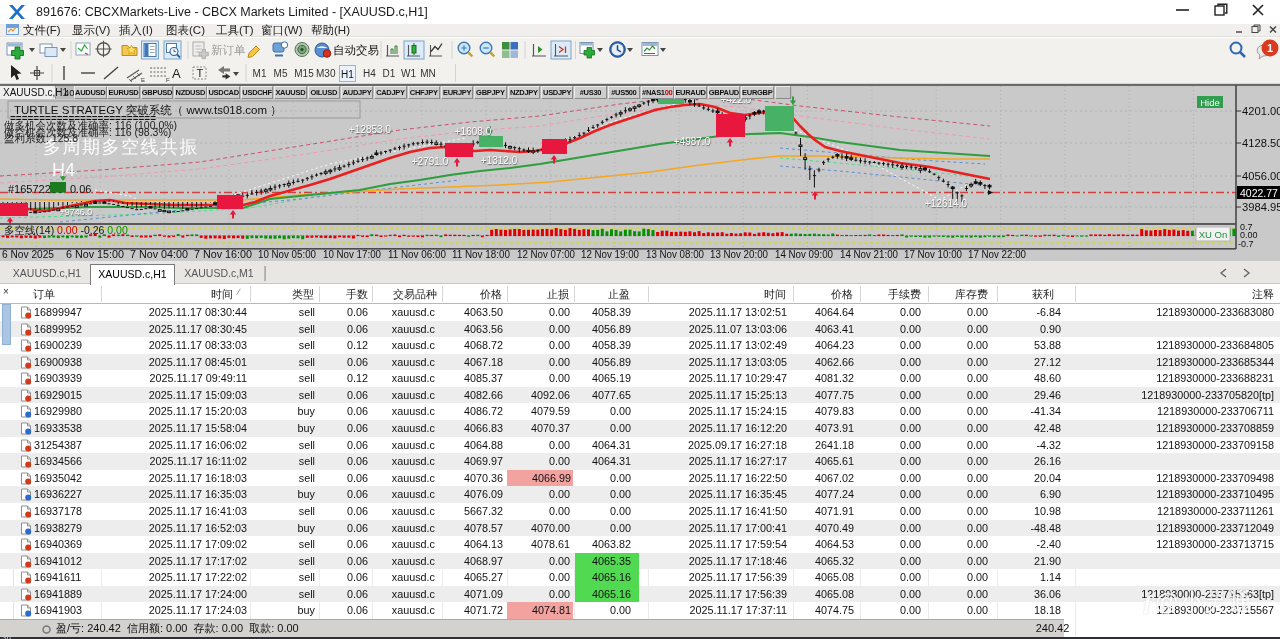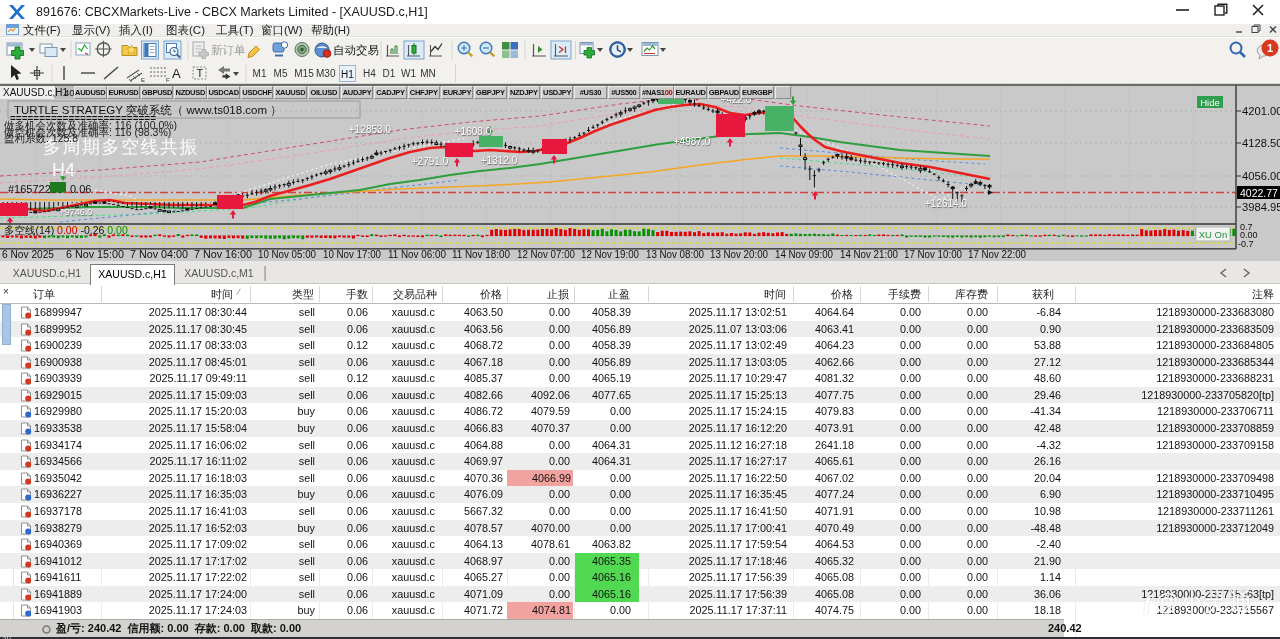--- a/index.html
+++ b/index.html
@@ -36,21 +36,21 @@
 .cH{left:565px;width:66px}
 .cI{left:650px;width:137px}
 .cJ{left:792px;width:62px}
 .cK{left:860px;width:61px}
 .cL{left:928px;width:60px}
 .cM{left:996px;width:65px}
 .cN{left:1074px;width:200px}
 .hR{background:#f2a3a0;left:507px;width:66px;padding-right:2px}
 .hG{background:#52d952;left:575px;width:64px;padding-right:8px}
 .vline{position:absolute;top:284px;height:335px;width:1px;background:#e3e3e3}
-#status{left:0;top:619px;width:1064px;height:17.5px;background:#d4d2cf;border-top:1px solid #aaa;font-size:11px;font-weight:bold;color:#111;line-height:17px}
+#status{left:0;top:619px;width:1064px;height:17.5px;background:#d4d2cf;border-top:1px solid #aaa;font-size:11px;font-weight:normal;color:#111;line-height:17px}
 #bottom{left:0;top:636.5px;width:1280px;height:2.5px;background:#2e2e36}
 #wm{left:1142px;top:586px;width:140px;height:34px;color:#fff;opacity:.93;font-size:24px;letter-spacing:0.5px;z-index:9;text-shadow:0 0 2px rgba(150,150,150,.5)}
 </style></head><body>
 <div class="abs" id="title">
  <svg class="abs" style="left:8px;top:4px" width="18" height="16" viewBox="0 0 18 16">
       <path d="M1 1 L7.2 8 L1 15 h3.6 L9 9.9 L13.4 15 H17 L10.8 8 L17 1 h-3.6 L9 6.1 L4.6 1 Z" fill="#1d6fc9"></path>
     </svg>
  <span class="txt">891676: CBCXMarkets-Live - CBCX Markets Limited - [XAUUSD.c,H1]</span>
  <svg class="abs" style="left:1172px;top:2px" width="100" height="20" viewBox="0 0 100 20">
   <line x1="4" y1="8" x2="17" y2="8" stroke="#222" stroke-width="1.6"></line>
@@ -1102,21 +1102,20 @@
       <span class="c cD">0.06</span>
       <span class="c cE">xauusd.c</span>
       <span class="c cF">4063.56</span>
       <span class="c cG">0.00</span>
       <span class="c cH">4056.89</span>
       <span class="c cI">2025.11.07 13:03:06</span>
       <span class="c cJ">4063.41</span>
       <span class="c cK">0.00</span>
       <span class="c cL">0.00</span>
       <span class="c cM">0.90</span>
-      <span class="c cN">1218930000-233683509</span>
     </div>
     <div class="row" style="top:53.16px">
       <svg class="ric" width="12" height="13" viewBox="0 0 12 13">
         <path d="M1.5 1h6l3 3v8h-9Z" fill="#fff" stroke="#909090"></path>
         <path d="M7.5 1v3h3" fill="none" stroke="#909090"></path>
         <circle cx="8.2" cy="9.6" r="3" fill="#d23a1a"></circle>
       </svg>
       <span class="c cA">16900239</span>
       <span class="c cB">2025.11.17 08:33:03</span>
       <span class="c cC">sell</span>
@@ -1236,29 +1235,29 @@
       <span class="c cL">0.00</span>
       <span class="c cM">42.48</span>
       <span class="c cN">1218930000-233708859</span>
     </div>
     <div class="row" style="top:152.63px">
       <svg class="ric" width="12" height="13" viewBox="0 0 12 13">
         <path d="M1.5 1h6l3 3v8h-9Z" fill="#fff" stroke="#909090"></path>
         <path d="M7.5 1v3h3" fill="none" stroke="#909090"></path>
         <circle cx="8.2" cy="9.6" r="3" fill="#d23a1a"></circle>
       </svg>
-      <span class="c cA">16934174</span>
+      <span class="c cA">31254387</span>
       <span class="c cB">2025.11.17 16:06:02</span>
       <span class="c cC">sell</span>
       <span class="c cD">0.06</span>
       <span class="c cE">xauusd.c</span>
       <span class="c cF">4064.88</span>
       <span class="c cG">0.00</span>
       <span class="c cH">4064.31</span>
-      <span class="c cI">2025.11.12 16:27:18</span>
+      <span class="c cI">2025.09.17 16:27:18</span>
       <span class="c cJ">2641.18</span>
       <span class="c cK">0.00</span>
       <span class="c cL">0.00</span>
       <span class="c cM">-4.32</span>
       <span class="c cN">1218930000-233709158</span>
     </div>
     <div class="row alt" style="top:169.21px">
       <svg class="ric" width="12" height="13" viewBox="0 0 12 13">
         <path d="M1.5 1h6l3 3v8h-9Z" fill="#fff" stroke="#909090"></path>
         <path d="M7.5 1v3h3" fill="none" stroke="#909090"></path>
@@ -1374,20 +1373,21 @@
       <span class="c cD">0.06</span>
       <span class="c cE">xauusd.c</span>
       <span class="c cF">4064.13</span>
       <span class="c cG">4078.61</span>
       <span class="c cH">4063.82</span>
       <span class="c cI">2025.11.17 17:59:54</span>
       <span class="c cJ">4064.53</span>
       <span class="c cK">0.00</span>
       <span class="c cL">0.00</span>
       <span class="c cM">-2.40</span>
+      <span class="c cN">1218930000-233713715</span>
     </div>
     <div class="row alt" style="top:268.69px">
       <svg class="ric" width="12" height="13" viewBox="0 0 12 13">
         <path d="M1.5 1h6l3 3v8h-9Z" fill="#fff" stroke="#909090"></path>
         <path d="M7.5 1v3h3" fill="none" stroke="#909090"></path>
         <circle cx="8.2" cy="9.6" r="3" fill="#d23a1a"></circle>
       </svg>
       <span class="c cA">16941012</span>
       <span class="c cB">2025.11.17 17:17:02</span>
       <span class="c cC">sell</span>
@@ -1495,17 +1495,17 @@
  <span class="hc" style="left:955px">库存费</span>
  <span class="hc" style="left:1032px">获利</span>
  <span class="hc" style="left:1252px">注释</span>
  <div style="position:absolute;left:2px;top:20px;width:9px;height:41px;background:#aac6e2;border:1px solid #8fb0d4"></div>
 </div>
 <div class="abs" id="status">
  <svg class="abs" style="left:42px;top:5px" width="9" height="9" viewBox="0 0 9 9">
       <circle cx="4.5" cy="4.5" r="3.5" fill="none" stroke="#777" stroke-width="1.5"></circle>
     </svg>
  <span style="position:absolute;left:56px">盈/亏: 240.42&nbsp; 信用额: 0.00&nbsp; 存款: 0.00&nbsp; 取款: 0.00</span>
- <span style="position:absolute;left:1048px;width:65px;text-align:left">240.42</span>
+ <span style="position:absolute;left:1020px;width:65px;text-align:center">240.42</span>
 </div>
 <div class="abs" id="bottom">
     <span style="position:absolute;left:2px;top:-4px;font-size:8px;color:#cfd2d8">36</span>
   </div>
 <div class="abs" id="wm"><i style="font-family:'Liberation Serif',serif;font-weight:bold">ƒ</i>@小灵通</div>
 </body></html>

